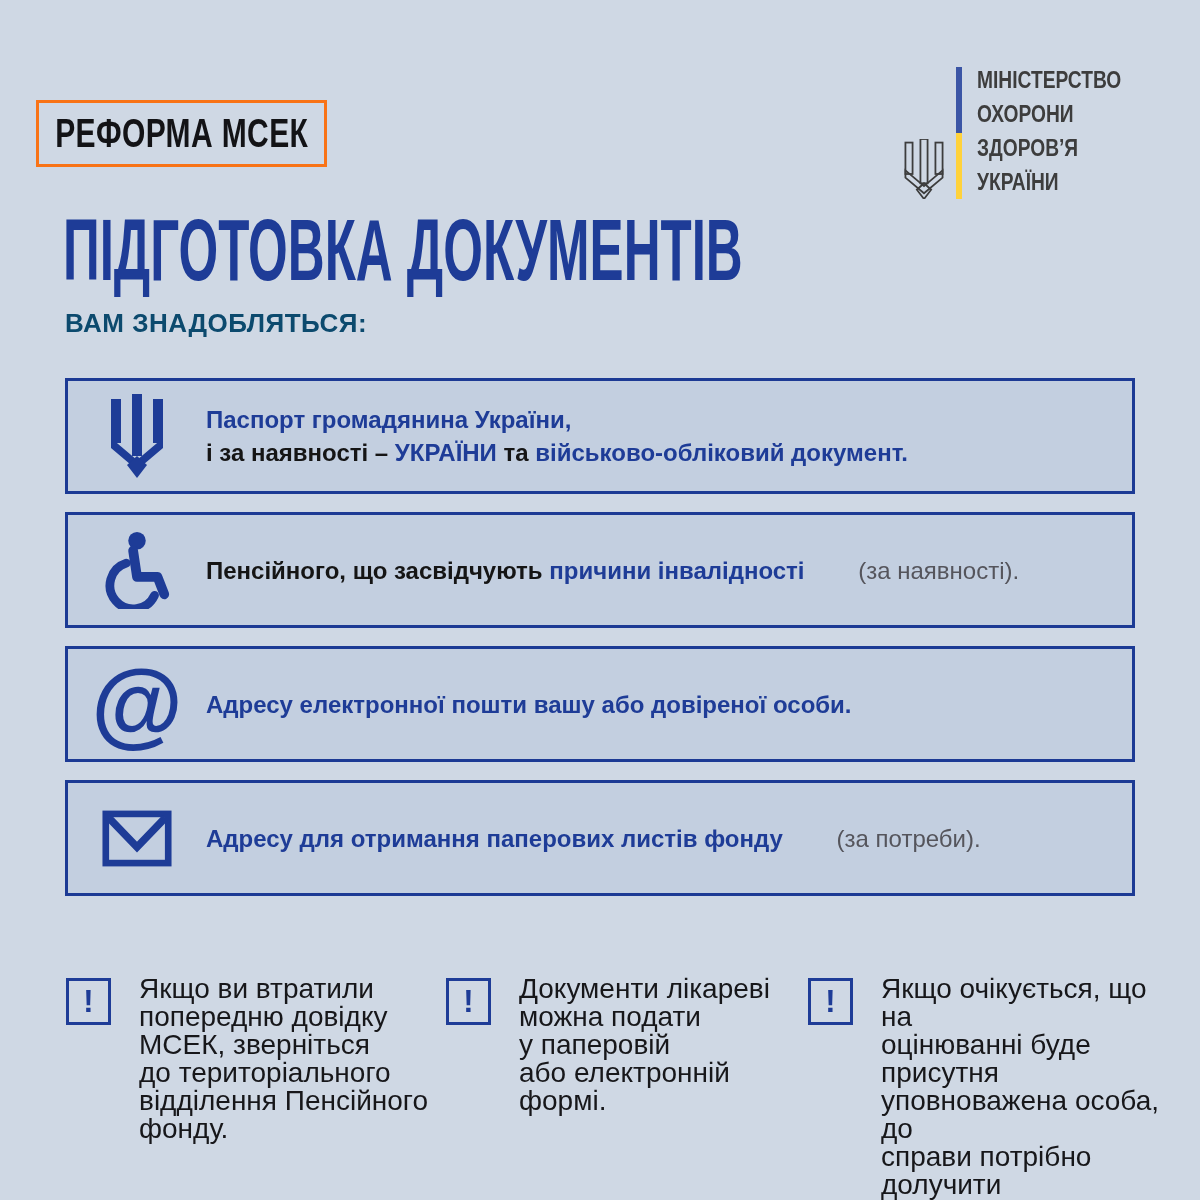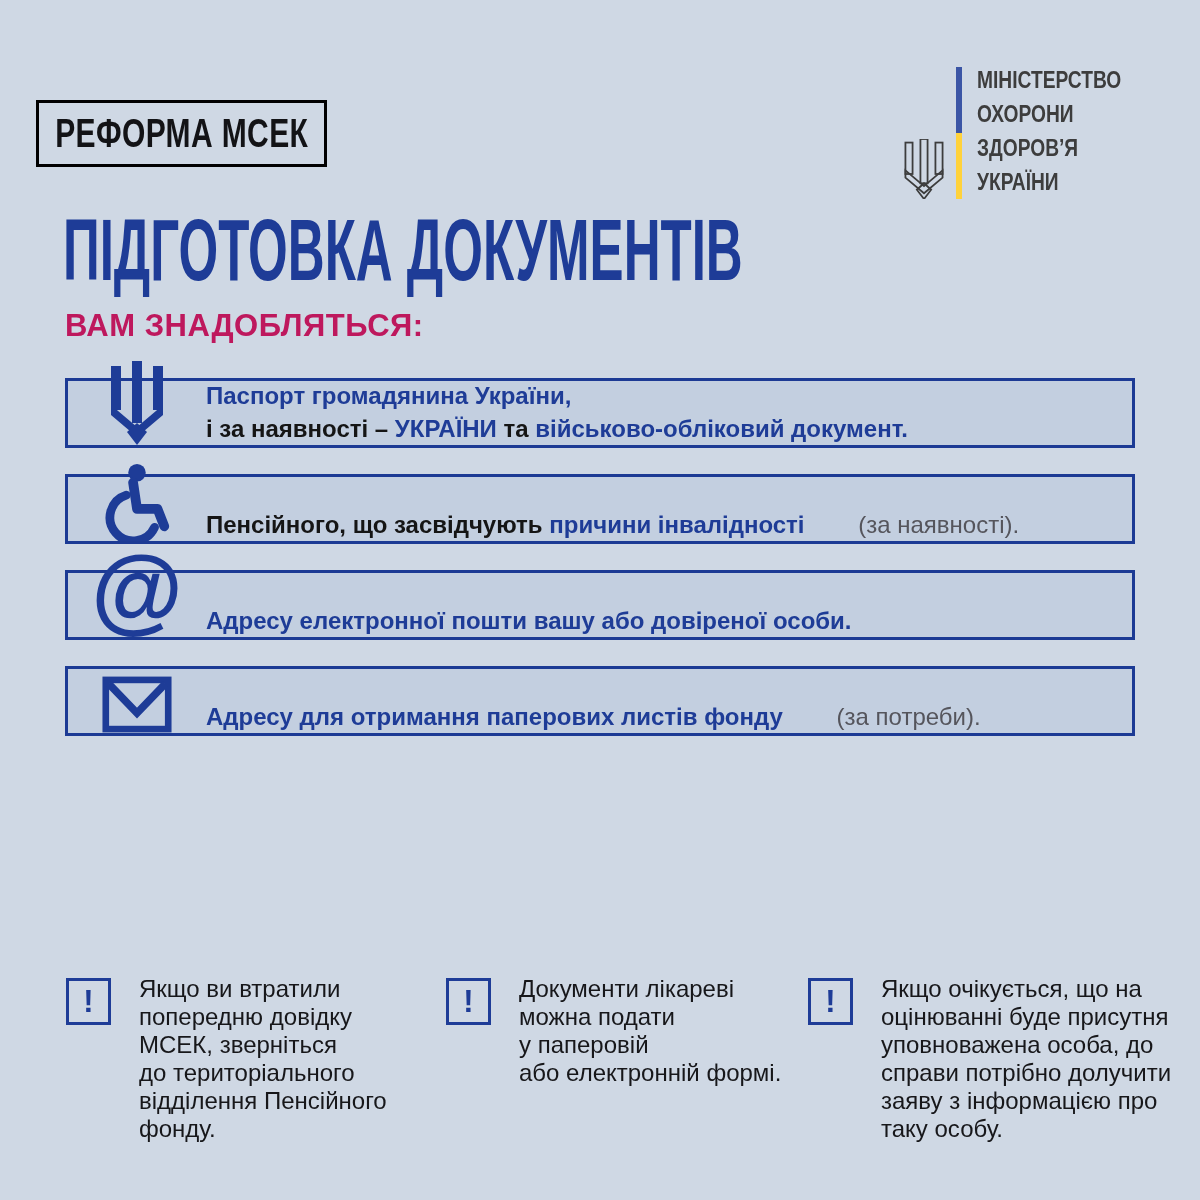--- a/index.html
+++ b/index.html
@@ -8,21 +8,21 @@
     background: var(--page-background, #cfd8e4);
     font-family: "Liberation Sans", sans-serif;
     position: relative; overflow: hidden;
   }
   .poster { position: absolute; inset: 0; }
 
   
   .badge {
     position: absolute; left: 36px; top: 100px;
     width: 291px; height: 67px; box-sizing: border-box;
-    border: 3px solid #000000;
+    border: 3px solid #f97316;
     display: flex; align-items: center; justify-content: center;
   }
   .badge-label {
     font-size: 40px; font-weight: 700; color: #131316;
     transform: scaleX(0.75); white-space: nowrap; letter-spacing: 0.5px;
   }
 
   
   .ministry { position: absolute; left: 903px; top: 62px; display: flex; align-items: flex-end; }
   .ministry-trident { width: 42px; height: 60px; margin-top: 4px; }
@@ -40,30 +40,30 @@
 
   
   .page-title {
     position: absolute; left: 63px; top: 206px;
     font-size: 88px; font-weight: 700; line-height: 1;
     color: var(--accent-blue, #1e3c97);
     transform: scaleX(0.58); transform-origin: left top; white-space: nowrap;
   }
   .page-subtitle {
     position: absolute; left: 65px; top: 308px;
-    font-size: 31px; font-weight: 700; color: #be185d; letter-spacing: 0.5px;
+    font-size: 26px; font-weight: 700; color: #0c4a6e; letter-spacing: 0.5px;
   }
 
   
   .reqs { position: absolute; left: 65px; top: 378px; width: 1070px; }
   .req {
-    box-sizing: border-box; height: 70px; margin-bottom: 26px;
+    box-sizing: border-box; height: 116px; margin-bottom: 18px;
     border: 3px solid var(--box-border, #1c3a94);
     background: var(--box-background, #c3cfe0);
-    display: flex; align-items: flex-end;
+    display: flex; align-items: center;
   }
   .req-icon { flex: 0 0 138px; width: 138px; display: flex; align-items: center; justify-content: center; }
   .req-text {
     flex: 1; padding-right: 10px;
     font-size: 24px; font-weight: 700; line-height: 33px;
     color: var(--text-black, #151515); white-space: pre-line;
   }
   .seg-blue { color: var(--accent-blue, #1e3c97); }
   .seg-black { color: var(--text-black, #151515); }
   .seg-gray { color: var(--muted-gray, #55555c); font-weight: 400; padding-left: 47px; }
@@ -84,21 +84,21 @@
   .note-2 { flex: 0 0 362px; width: 362px; }
   .note-3 { flex: 0 0 368px; width: 368px; }
   .note-icon {
     flex: 0 0 45px; width: 45px; height: 47px; box-sizing: border-box;
     border: 3px solid var(--accent-blue, #1e3c97); margin-top: 3px;
     display: flex; align-items: center; justify-content: center;
   }
   .note-bang { font-size: 31px; font-weight: 700; line-height: 1; color: var(--accent-blue, #1e3c97); }
   .note-text {
     margin-left: 28px;
-    font-size: 24px; line-height: 28px; color: #17171a;
+    font-size: 28px; line-height: 28px; color: #17171a;
     white-space: pre-line;
   }
 </style>
 </head>
 <body>
 
 <svg width="0" height="0" style="position:absolute" aria-hidden="true">
   <symbol id="tryzub" viewBox="0 0 56 84">
     <rect x="2" y="5" width="10" height="44"></rect>
     <rect x="23" y="0" width="10" height="62"></rect>

